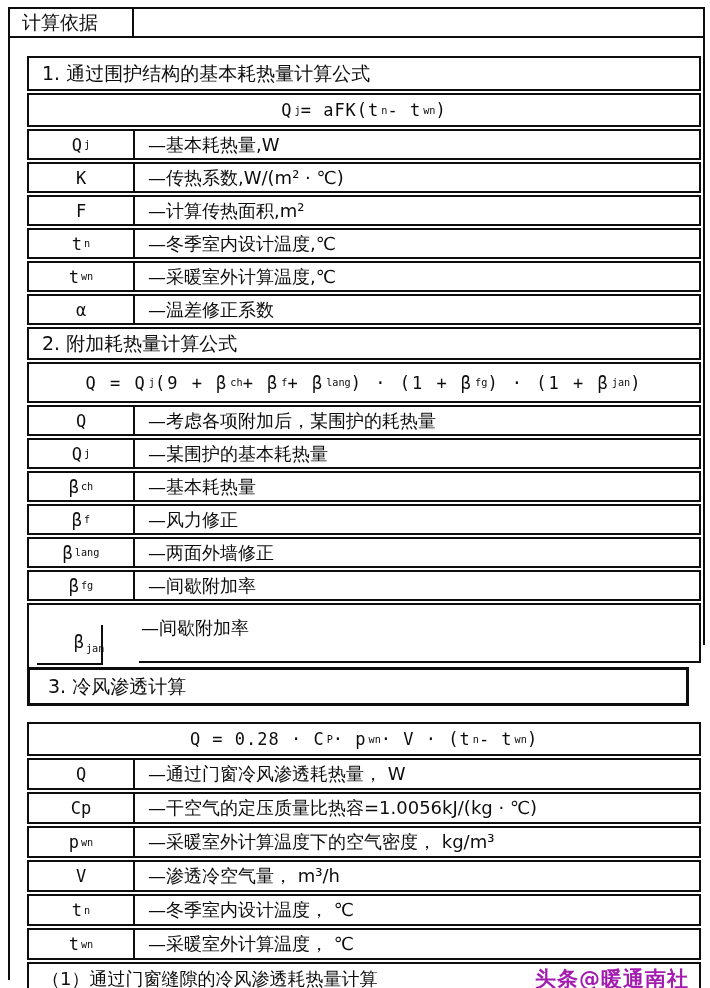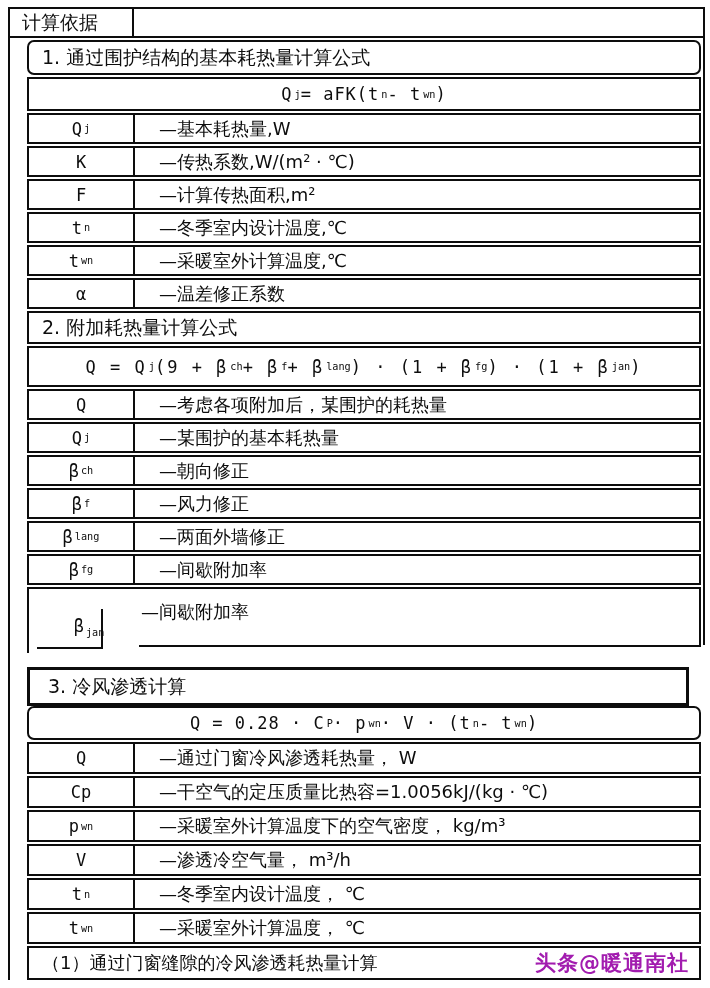--- a/index.html
+++ b/index.html
@@ -18,29 +18,29 @@
     display:flex; align-items:center; padding-left:12px; font-size:19px;
   }
   .header-cell2 { flex:1; }
   
   .tbl { position:absolute; width:674px; }
   .tblA { left:27px; top:40px; }
   .tblB { left:27px; top:706px; }
   .row, .title-row, .formula-row, .footer-row {
     box-sizing:border-box; border:2px solid #0d0d0d; margin-top:2px; background:#fff;
   }
-  .tbl > :first-child { margin-top:0;border-radius:7px; }
+  .tbl > :first-child { margin-top:16px; }
   .row { display:flex; align-items:stretch; height:31px; }
   .tblB .row { height:32px; }
   .sym {
     width:106px; box-sizing:border-box; border-right:2px solid #0d0d0d;
     display:flex; align-items:center; justify-content:center;
     font-family:"DejaVu Sans Mono", monospace; font-size:17px;
   }
-  .desc { flex:1; display:flex; align-items:center; padding-left:24px; font-size:18px; white-space:nowrap; }
+  .desc { flex:1; display:flex; align-items:center; padding-left:13px; font-size:18px; white-space:nowrap; }
   .title-row { display:flex; align-items:center; padding-left:13px; font-size:19px; height:35px; }
   .title-s2 { height:33px; }
   .formula-row {
     display:flex; align-items:center; justify-content:center;
     font-family:"DejaVu Sans Mono", monospace; font-size:17px; letter-spacing:1px; height:34px;
   }
   .formula-f2 { height:41px; letter-spacing:2px; }
   .sub { font-size:0.60em; vertical-align:-0.38em; margin-left:2px; letter-spacing:0; }
   
   .bjan {
@@ -161,21 +161,21 @@
           <span>Q</span>
           <span class="sub">j</span>
         </div>
       <div class="desc">—某围护的基本耗热量</div>
     </div>
     <div class="row">
       <div class="sym">
           <span>β</span>
           <span class="sub">ch</span>
         </div>
-      <div class="desc">—朝向修正</div>
+      <div class="desc">—基本耗热量</div>
     </div>
     <div class="row">
       <div class="sym">
           <span>β</span>
           <span class="sub">f</span>
         </div>
       <div class="desc">—风力修正</div>
     </div>
     <div class="row">
       <div class="sym">

